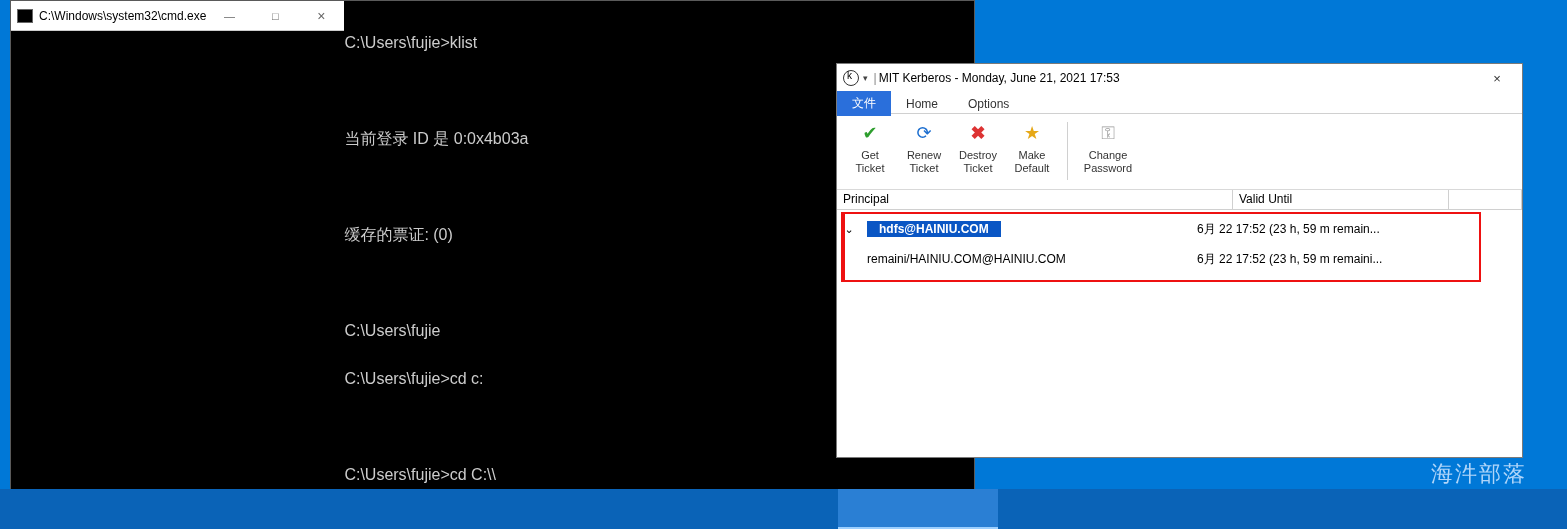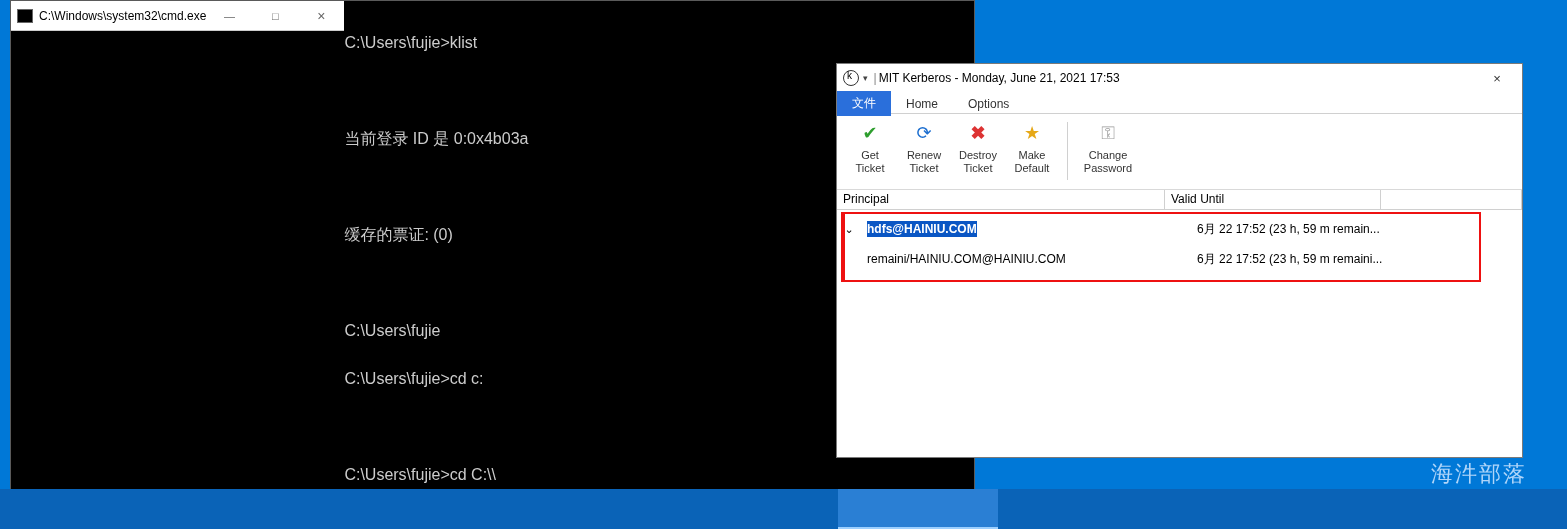--- a/index.html
+++ b/index.html
@@ -25,28 +25,28 @@
   .krb-titlebar .ctrl{width:46px;height:26px;display:flex;align-items:center;justify-content:center;font-size:13px;color:#333}
   .krb-tabs{height:22px;display:flex;align-items:center;border-bottom:1px solid #d0d0d0}
   .krb-tabs .tab{font-size:12px;padding:3px 14px;color:#333;border:1px solid transparent;position:relative;top:1px}
   .krb-tabs .tab.active{background:#2a6fdb;color:#fff}
   .krb-toolbar{height:76px;display:flex;align-items:flex-start;padding:6px 8px;border-bottom:1px solid #d9d9d9;gap:4px}
   .tbtn{display:flex;flex-direction:column;align-items:center;width:50px;font-size:11px;color:#333;line-height:13px;text-align:center}
   .tbtn .icn{width:26px;height:26px;margin-bottom:3px;display:flex;align-items:center;justify-content:center;font-size:18px}
   .tsep{width:1px;height:58px;background:#d0d0d0;margin:2px 6px}
   .columns{display:flex;height:20px;border-bottom:1px solid #d0d0d0;font-size:12px;color:#000}
   .columns .col{padding:2px 6px;border-right:1px solid #d0d0d0}
-  .col.c1{width:328px}
+  .col.c1{width:396px}
   .col.c2{width:216px}
   .ticket-area{position:relative;padding:4px 0}
   .row{display:flex;align-items:center;height:30px;font-size:12px}
   .row .chev{width:24px;text-align:center;font-size:11px}
   .row .principal{width:336px;padding-left:6px}
   .row .valid{width:260px}
-  .row.sel .principal span{background:#0a56c4;color:#fff;font-weight:bold;padding:1px 0}
+  .row.sel .principal span{background:#0a56c4;color:#fff;font-weight:bold;padding:1px 12px}
   .redframe{position:absolute;left:4px;top:2px;width:640px;height:70px;border:2px solid #e11;border-left-width:4px;pointer-events:none}
   
   .taskbar{position:absolute;left:0;bottom:0;width:1567px;height:40px;background:#0a63b7;display:flex;align-items:center}
   .taskbar .task{width:160px;height:40px;background:#2a7fd4;border-bottom:2px solid #9dd0ff;margin-left:838px}
   .watermark{position:absolute;right:40px;bottom:40px;font-size:22px;color:#cfe6ff;opacity:.85;letter-spacing:2px}
 </style>
 </head>
 <body>
 
 <div class="cmd-window">

